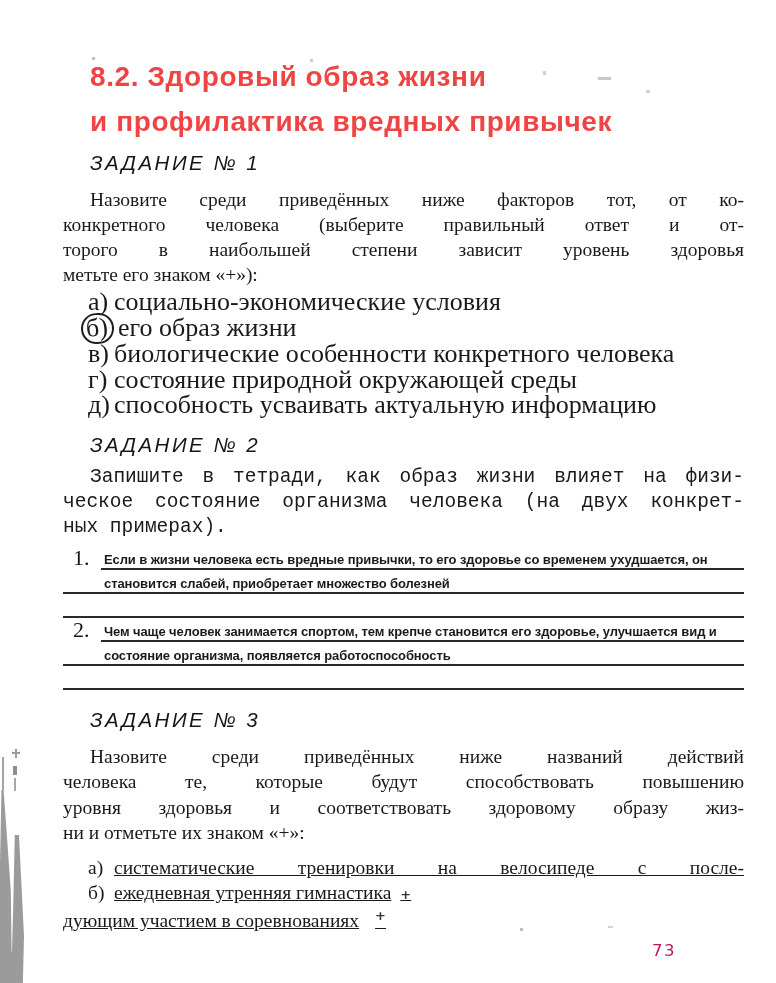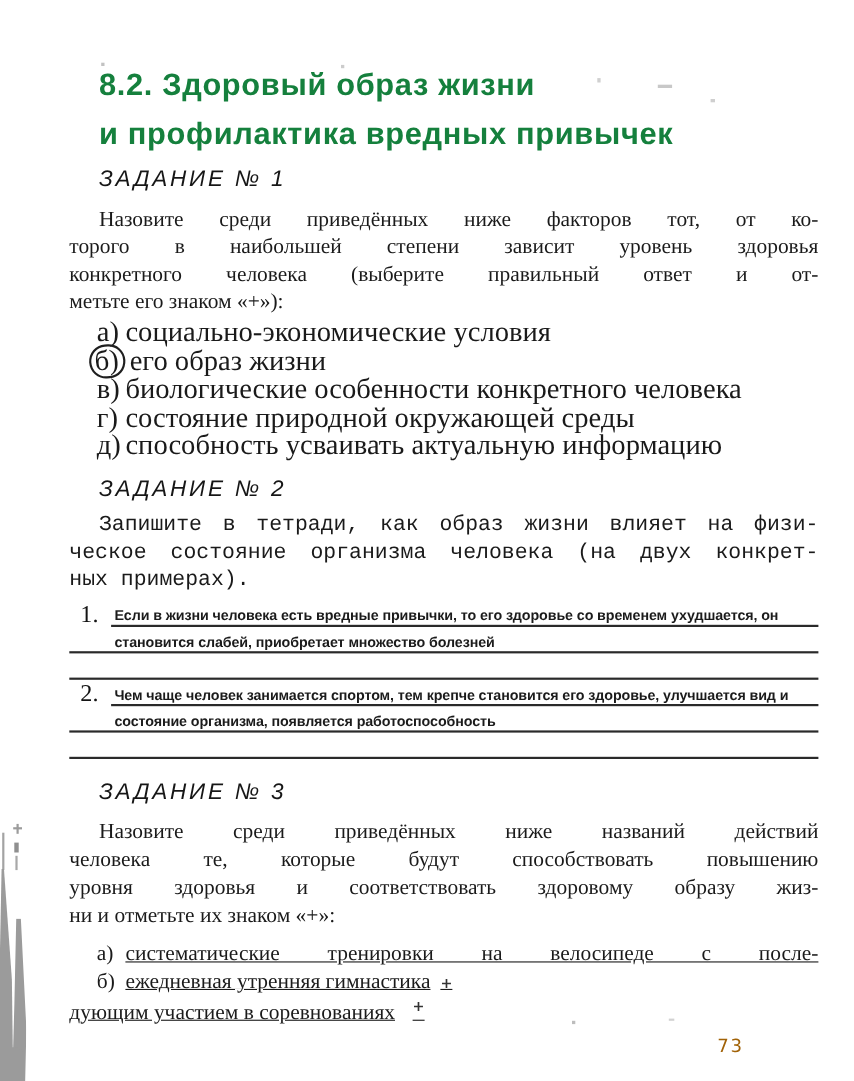--- a/index.html
+++ b/index.html
@@ -16,21 +16,21 @@
     padding:54px 32px 0 63px;
     box-sizing:border-box;
   }
   
   .title {
     font-family:"Liberation Sans", sans-serif;
     font-weight:bold;
     font-size:28px;
     line-height:45px;
     letter-spacing:0.6px;
-    color:#15803d;
+    color:#ef4444;
     margin-left:27px;
   }
   
   .task-heading {
     font-family:"Liberation Sans", sans-serif;
     font-style:italic;
     font-size:20.5px;
     line-height:22px;
     letter-spacing:2.5px;
     color:#161616;
@@ -89,21 +89,21 @@
   .plus {
     font-family:"DejaVu Sans", sans-serif;
     font-size:13px; font-weight:bold; color:#333;
   }
   .plus-super { position:relative; top:-7px; margin-left:16px; }
   .plus-base  { margin-left:9px; }
   
   .page-number {
     position:absolute; left:652px; top:941px;
     font-family:"DejaVu Sans", sans-serif;
-    font-size:16.5px; letter-spacing:1.5px; color:#a16207;
+    font-size:16.5px; letter-spacing:1.5px; color:#be185d;
   }
   
   .artifact { position:absolute; pointer-events:none; }
   .art-vline1 { left:2px;  top:757px; width:2px;  height:34px; background:#a3a3a3; }
   .art-tick-h { left:12px; top:752px; width:8px;  height:2px;  background:#9c9c9c; }
   .art-tick-v { left:15px; top:749px; width:2px;  height:9px;  background:#9c9c9c; }
   .art-dot    { left:13px; top:766px; width:4px;  height:9px;  background:#8f8f8f; }
   .art-vline2 { left:14px; top:778px; width:2px;  height:13px; background:#a8a8a8; }
   .streak-a {
     left:0; top:790px; width:12px; height:193px; background:#9b9b9b;
@@ -130,22 +130,22 @@
 
   <div class="title">
     <div>8.2. Здоровый образ жизни</div>
     <div>и профилактика вредных привычек</div>
   </div>
 
   <div class="task-heading h1">ЗАДАНИЕ № 1</div>
 
   <div class="para p1">
     <div class="pline indent">Назовите среди приведённых ниже факторов тот, от ко-</div>
+    <div class="pline">конкретного человека (выберите правильный ответ и от-</div>
     <div class="pline">торого в наибольшей степени зависит уровень здоровья</div>
-    <div class="pline">конкретного человека (выберите правильный ответ и от-</div>
     <div class="pline last">метьте его знаком «+»):</div>
   </div>
 
   <div class="options1">
     <div>
       <span class="opt-letter">а)</span><span>социально-экономические условия</span>
     </div>
     <div>
       <span class="opt-letter circle">б)</span><span>его образ жизни</span>
     </div>

